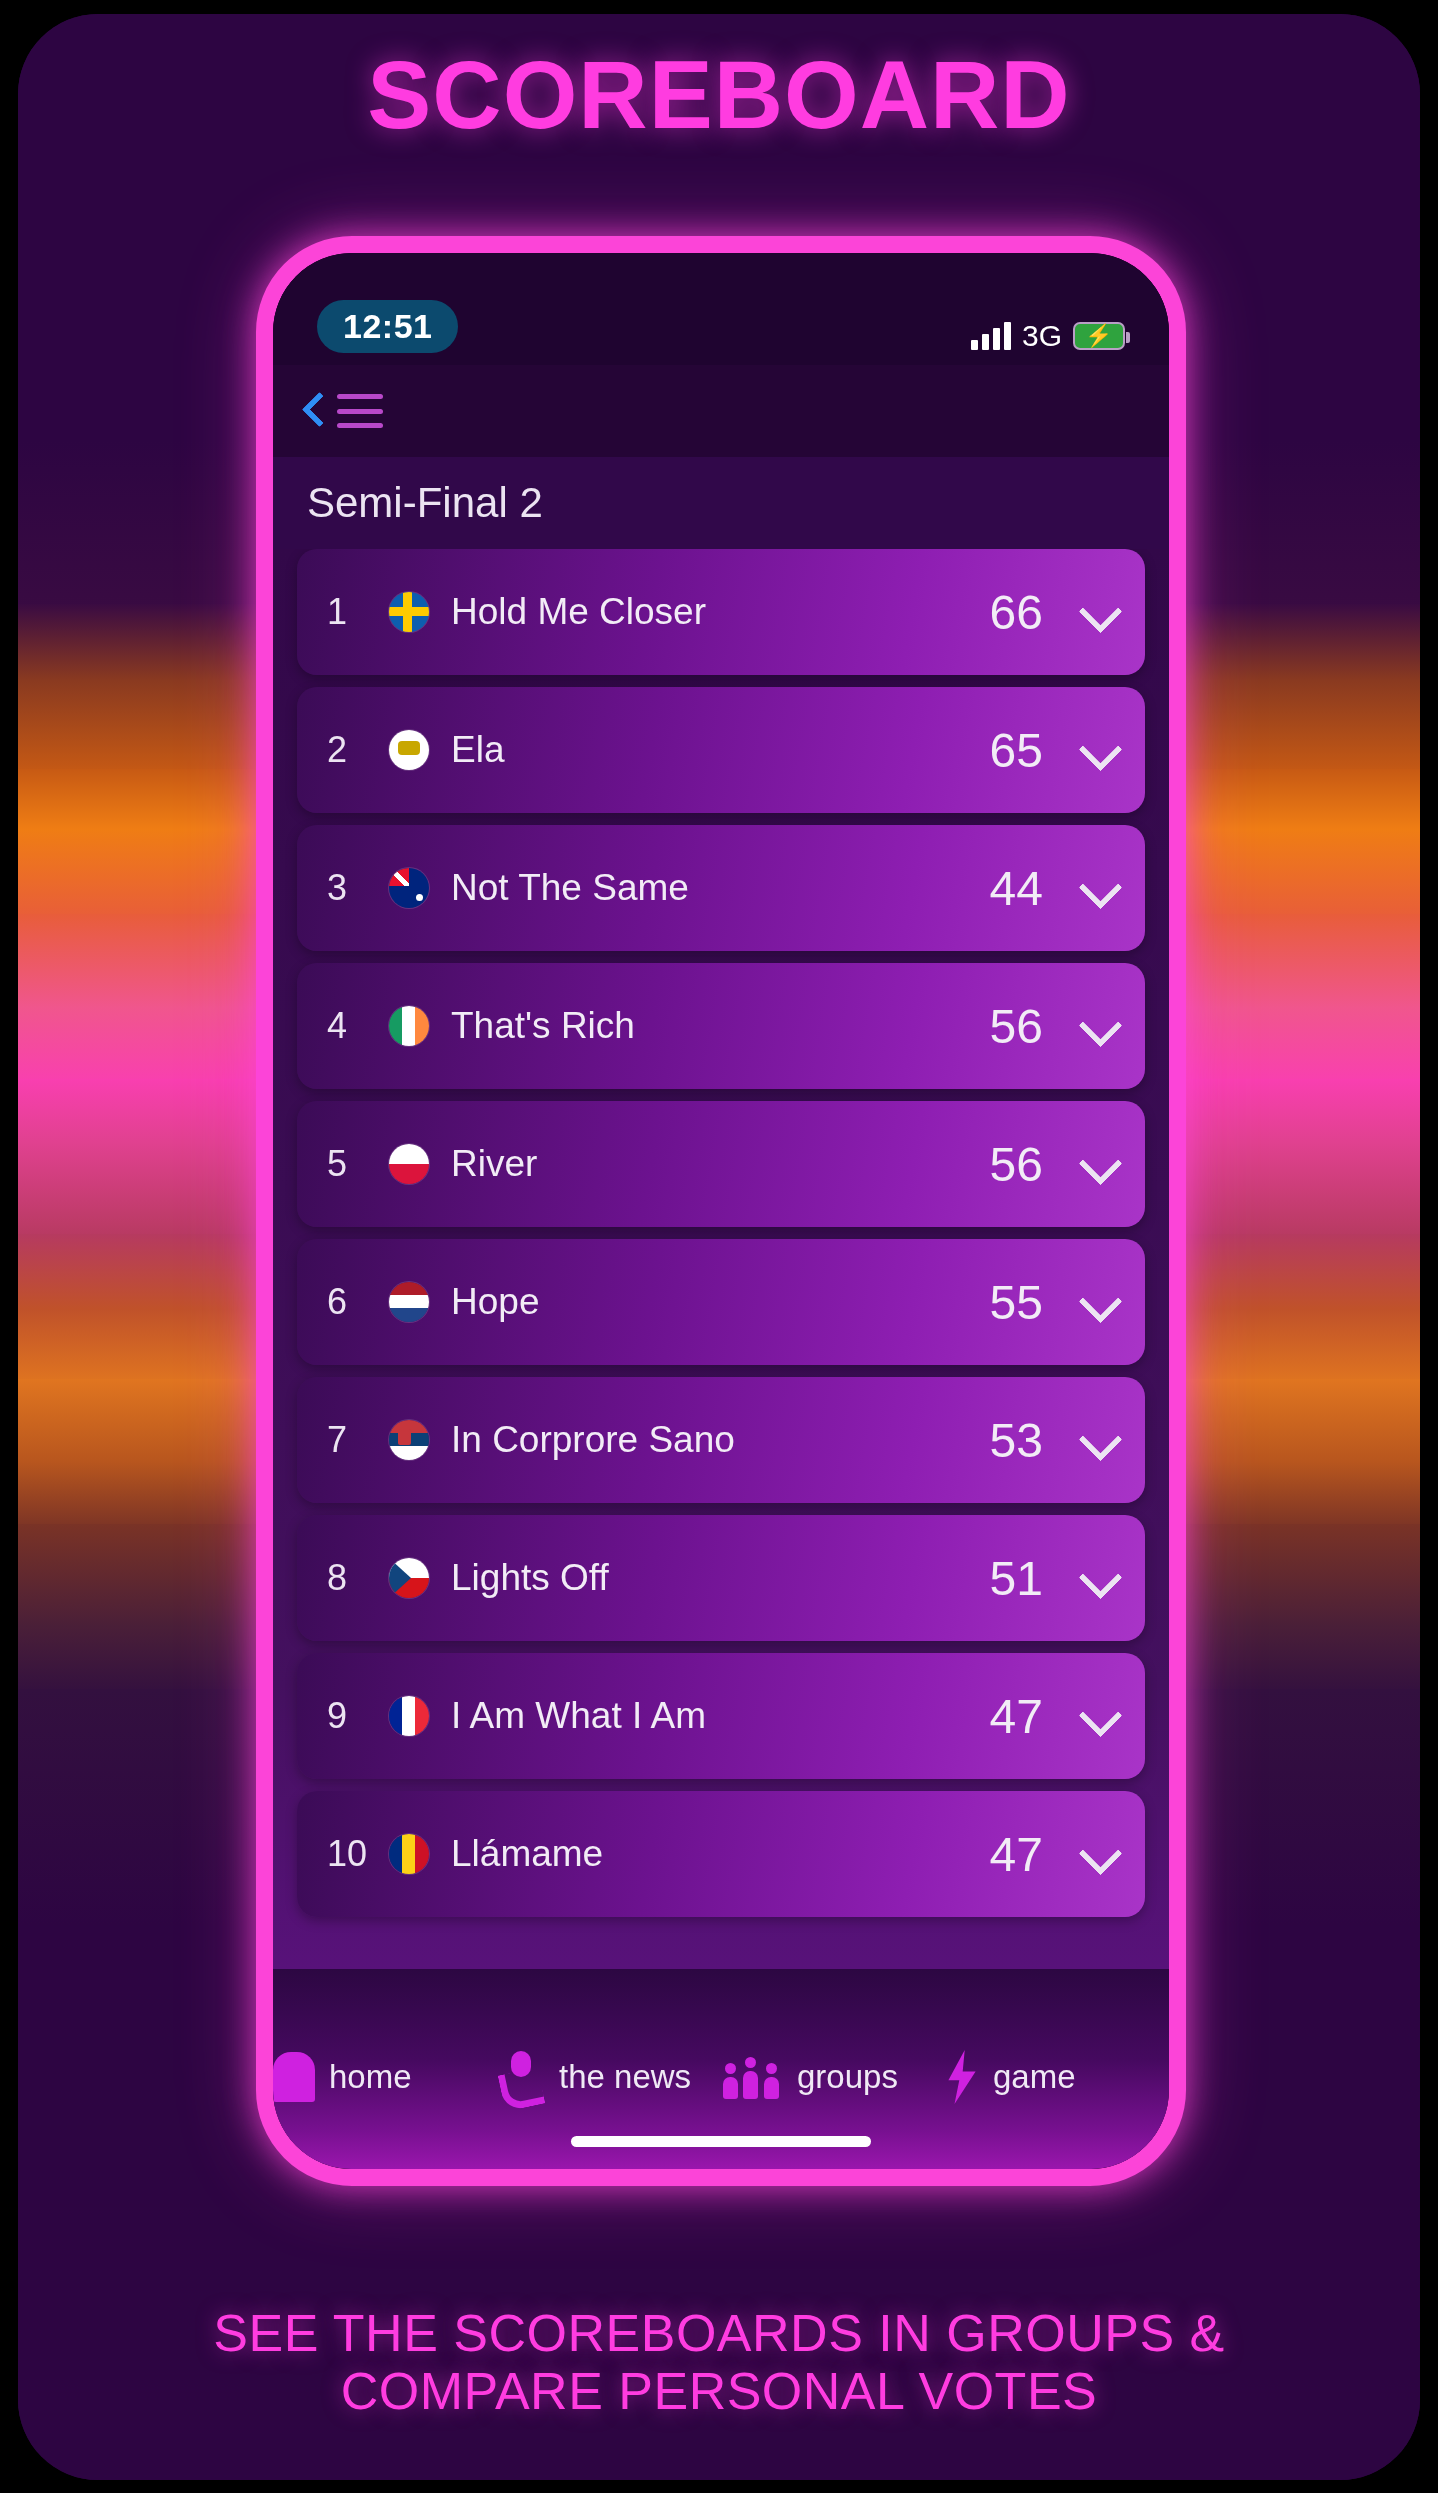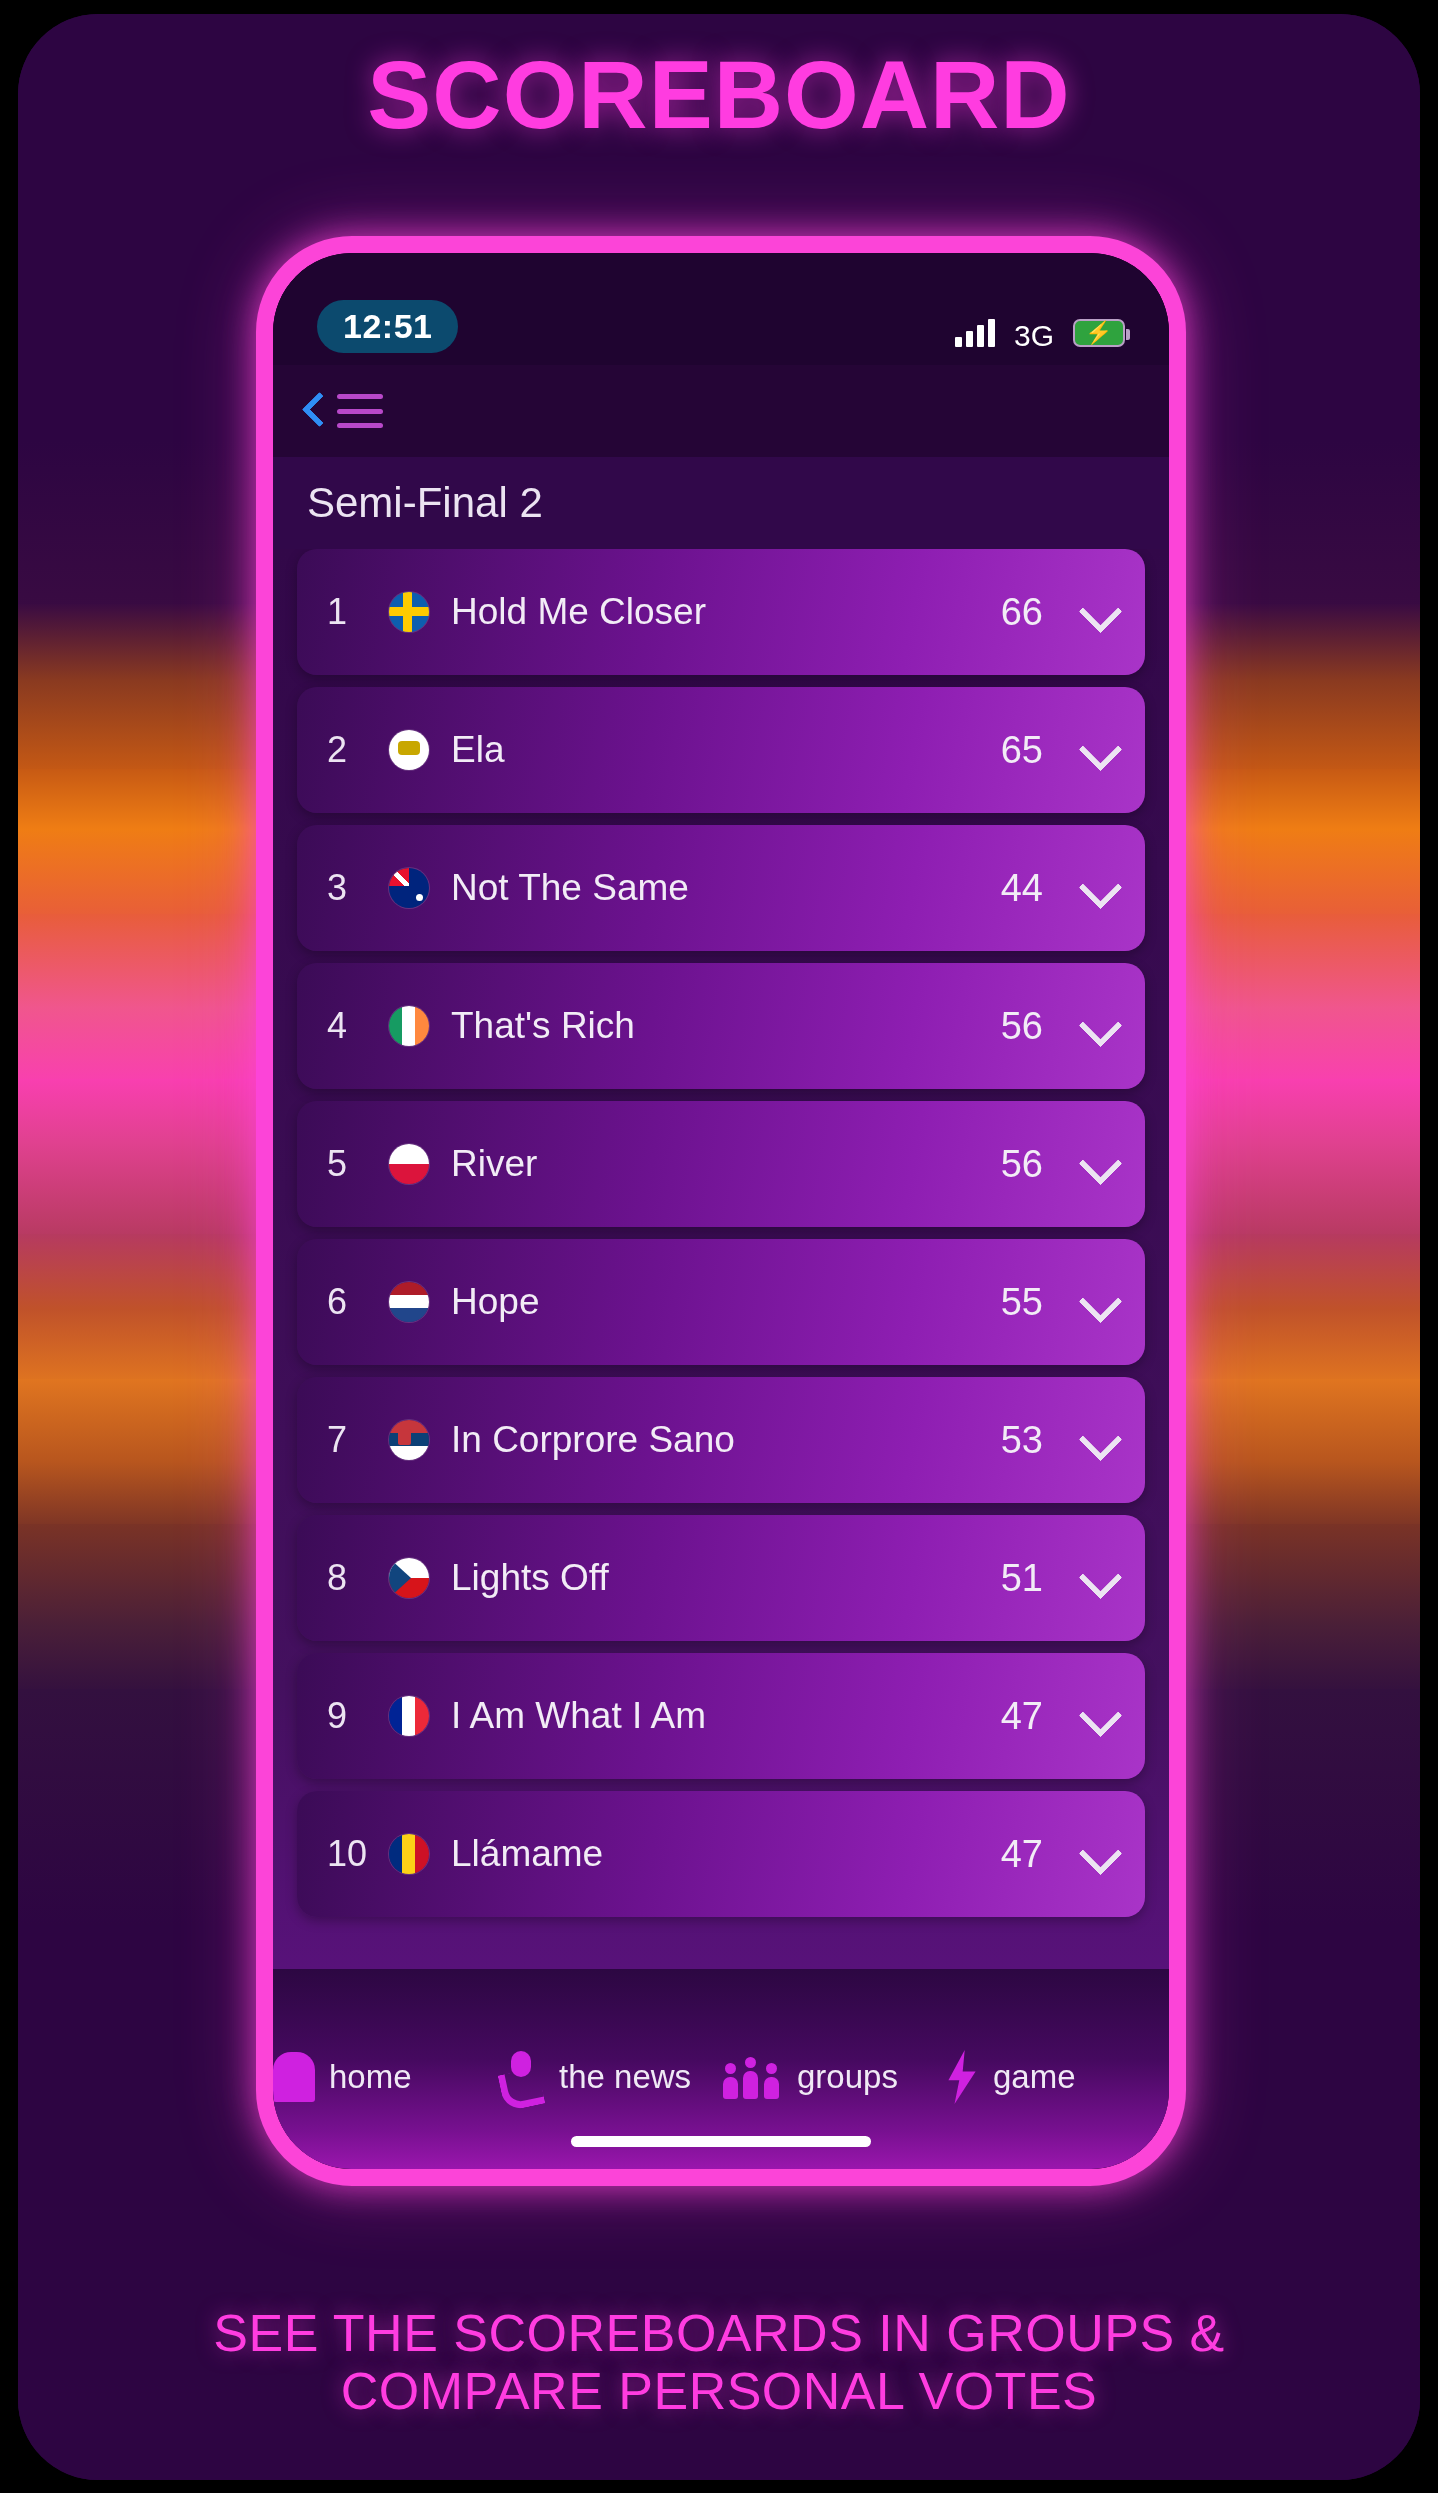--- a/index.html
+++ b/index.html
@@ -117,21 +117,22 @@
     background: #0c4a6e;
     color: #ffffff;
     font-size: 34px;
     font-weight: bold;
     padding: 7px 26px;
     border-radius: 30px;
     letter-spacing: 0.5px;
   }
   .status-right {
     display: flex;
-    gap: 19px;
+    align-items: center;
+    gap: 11px;
   }
   .signal {
     display: flex;
     align-items: flex-end;
     gap: 4px;
     height: 28px;
   }
   .signal i { display: block; width: 7px; background: #ffffff; border-radius: 1px; }
   .signal i:nth-child(1) { height: 10px; }
   .signal i:nth-child(2) { height: 16px; }
@@ -238,21 +239,21 @@
   .song {
     flex: 1 1 auto;
     color: #f2ecf6;
     font-size: 37px;
     white-space: nowrap;
     overflow: hidden;
   }
   .score {
     flex: 0 0 auto;
     color: #f2ecf6;
-    font-size: 38px;
+    font-size: 48px;
     margin-right: 36px;
   }
   .chev {
     flex: 0 0 auto;
     width: 40px; height: 40px;
     position: relative;
   }
   .chev::before {
     content: "";
     position: absolute; left: 6px; top: 4px;

